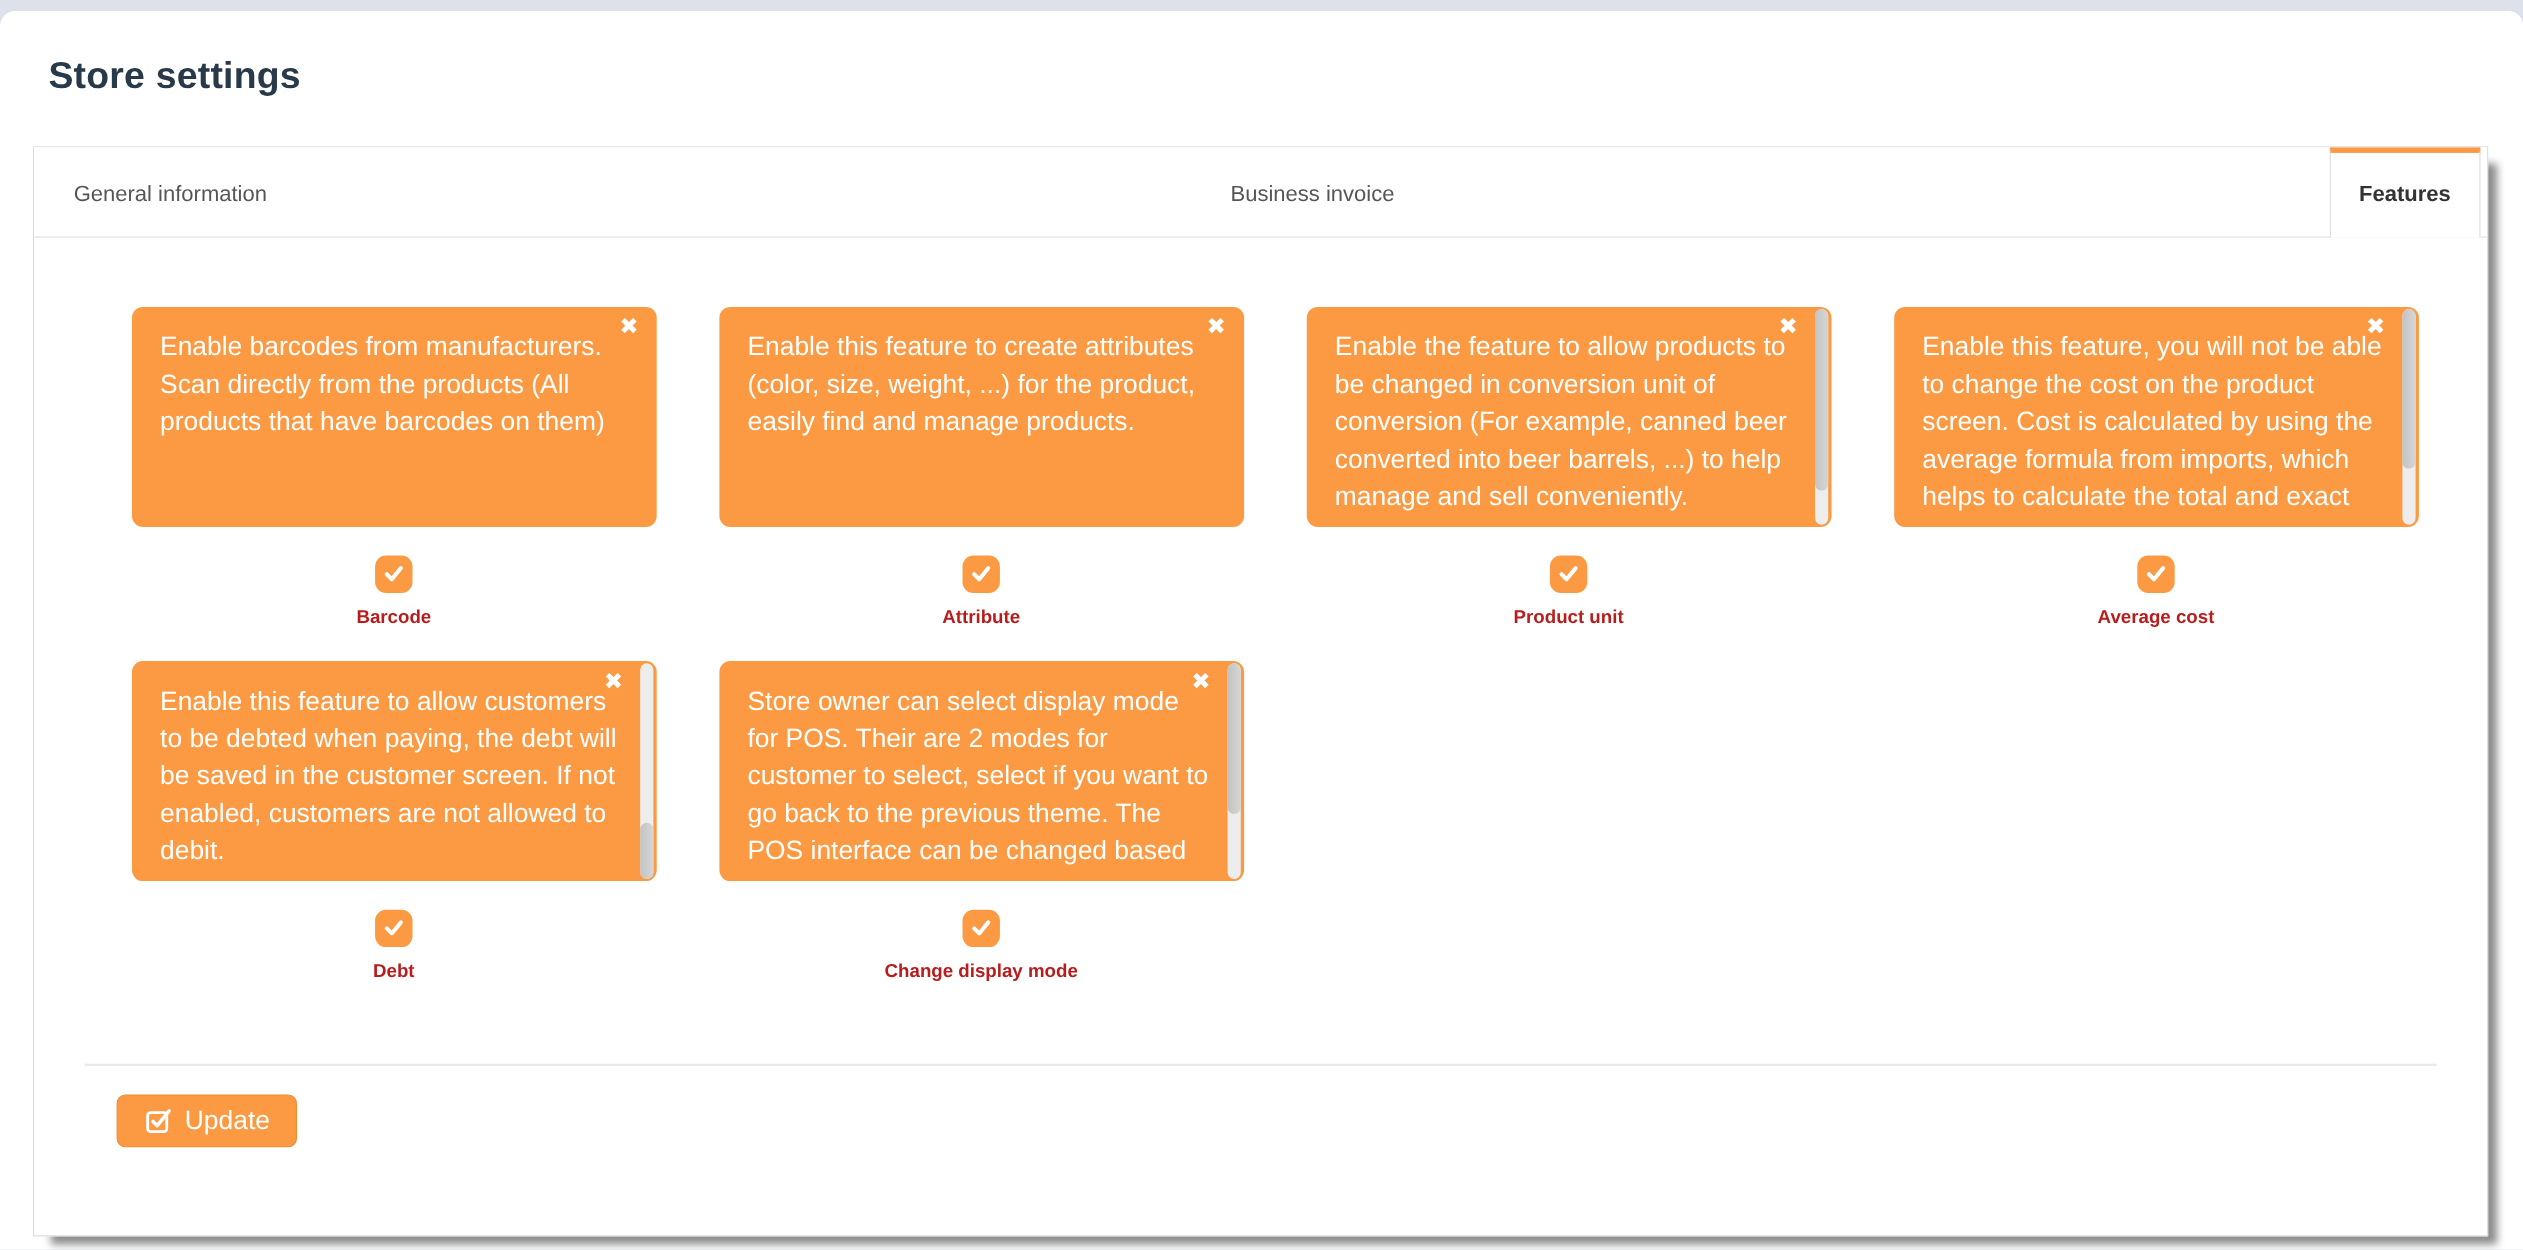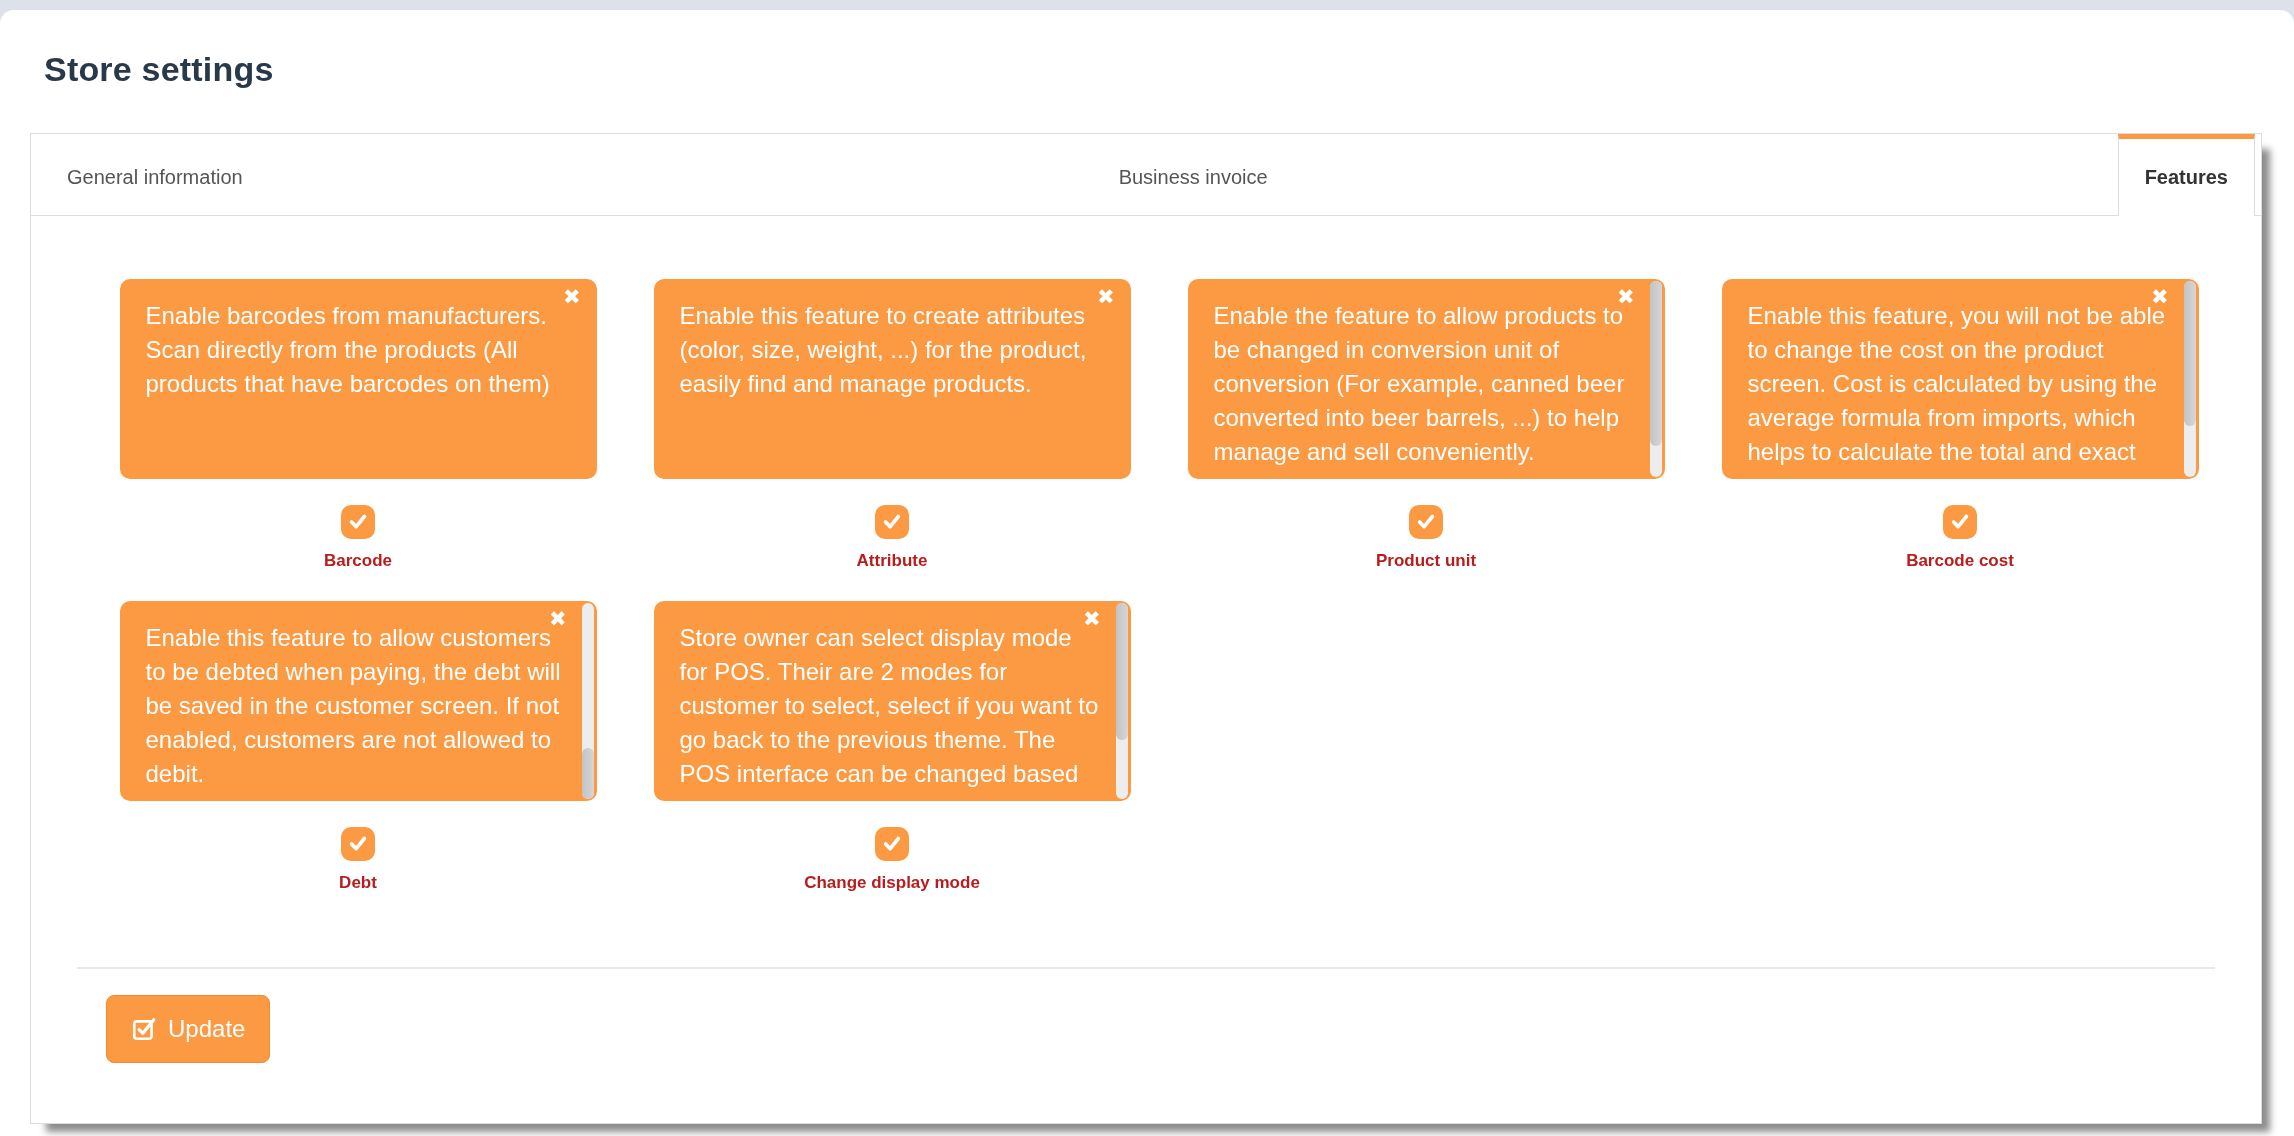--- a/index.html
+++ b/index.html
@@ -47,21 +47,21 @@
 
   .checkbox { margin-top:26px; width:34px; height:34px; border-radius:10px;
     background:#fff; border:2px solid #ccc; display:flex; align-items:center;
     justify-content:center; cursor:pointer; }
   .checkbox.checked { background:var(--accent); border-color:var(--accent); }
   .feature-label { margin-top:12px; font-size:17px; font-weight:bold; color:#b91c1c; }
 
   .divider { margin:74px 46px 0 46px; border:none; border-top:2px solid #e9e9ec; }
 
   .update-btn { margin:26px 0 0 75px; display:inline-flex; align-items:center;
-    gap:11px; height:68px; padding:0 24px; background:var(--accent);
+    gap:11px; height:48px; padding:0 24px; background:var(--accent);
     border:1px solid #f08c2e; border-radius:8px; color:#fff; font-size:24px;
     cursor:pointer; font-family:inherit; }
 </style>
 </head>
 <body>
 
 <div class="sheet">
   <h1 class="page-title">Store settings</h1>
 
   <div class="card">
@@ -124,21 +124,21 @@
             <div class="desc">Enable this feature, you will not be able to change the cost on the product screen. Cost is calculated by using the average formula from imports, which helps to calculate the total and exact</div>
             <div class="sbar">
                 <div class="thumb" style="height: 74%;"></div>
               </div>
           </div>
           <div class="checkbox checked">
             <svg width="22" height="22" viewBox="0 0 24 24">
                 <polyline points="5,12 10,17 19,6" fill="none" stroke="#fff" stroke-width="4" stroke-linecap="round" stroke-linejoin="round"></polyline>
               </svg>
           </div>
-          <div class="feature-label">Barcode cost</div>
+          <div class="feature-label">Average cost</div>
         </div>
 
         <div class="feature">
           <div class="tooltip-box has-scrollbar">
             <button class="close-btn">✖</button>
             <div class="desc">Enable this feature to allow customers to be debted when paying, the debt will be saved in the customer screen. If not enabled, customers are not allowed to debit.</div>
             <div class="sbar">
                 <div class="thumb" style="height: 26%; top: auto; bottom: 0px;"></div>
               </div>
           </div>

